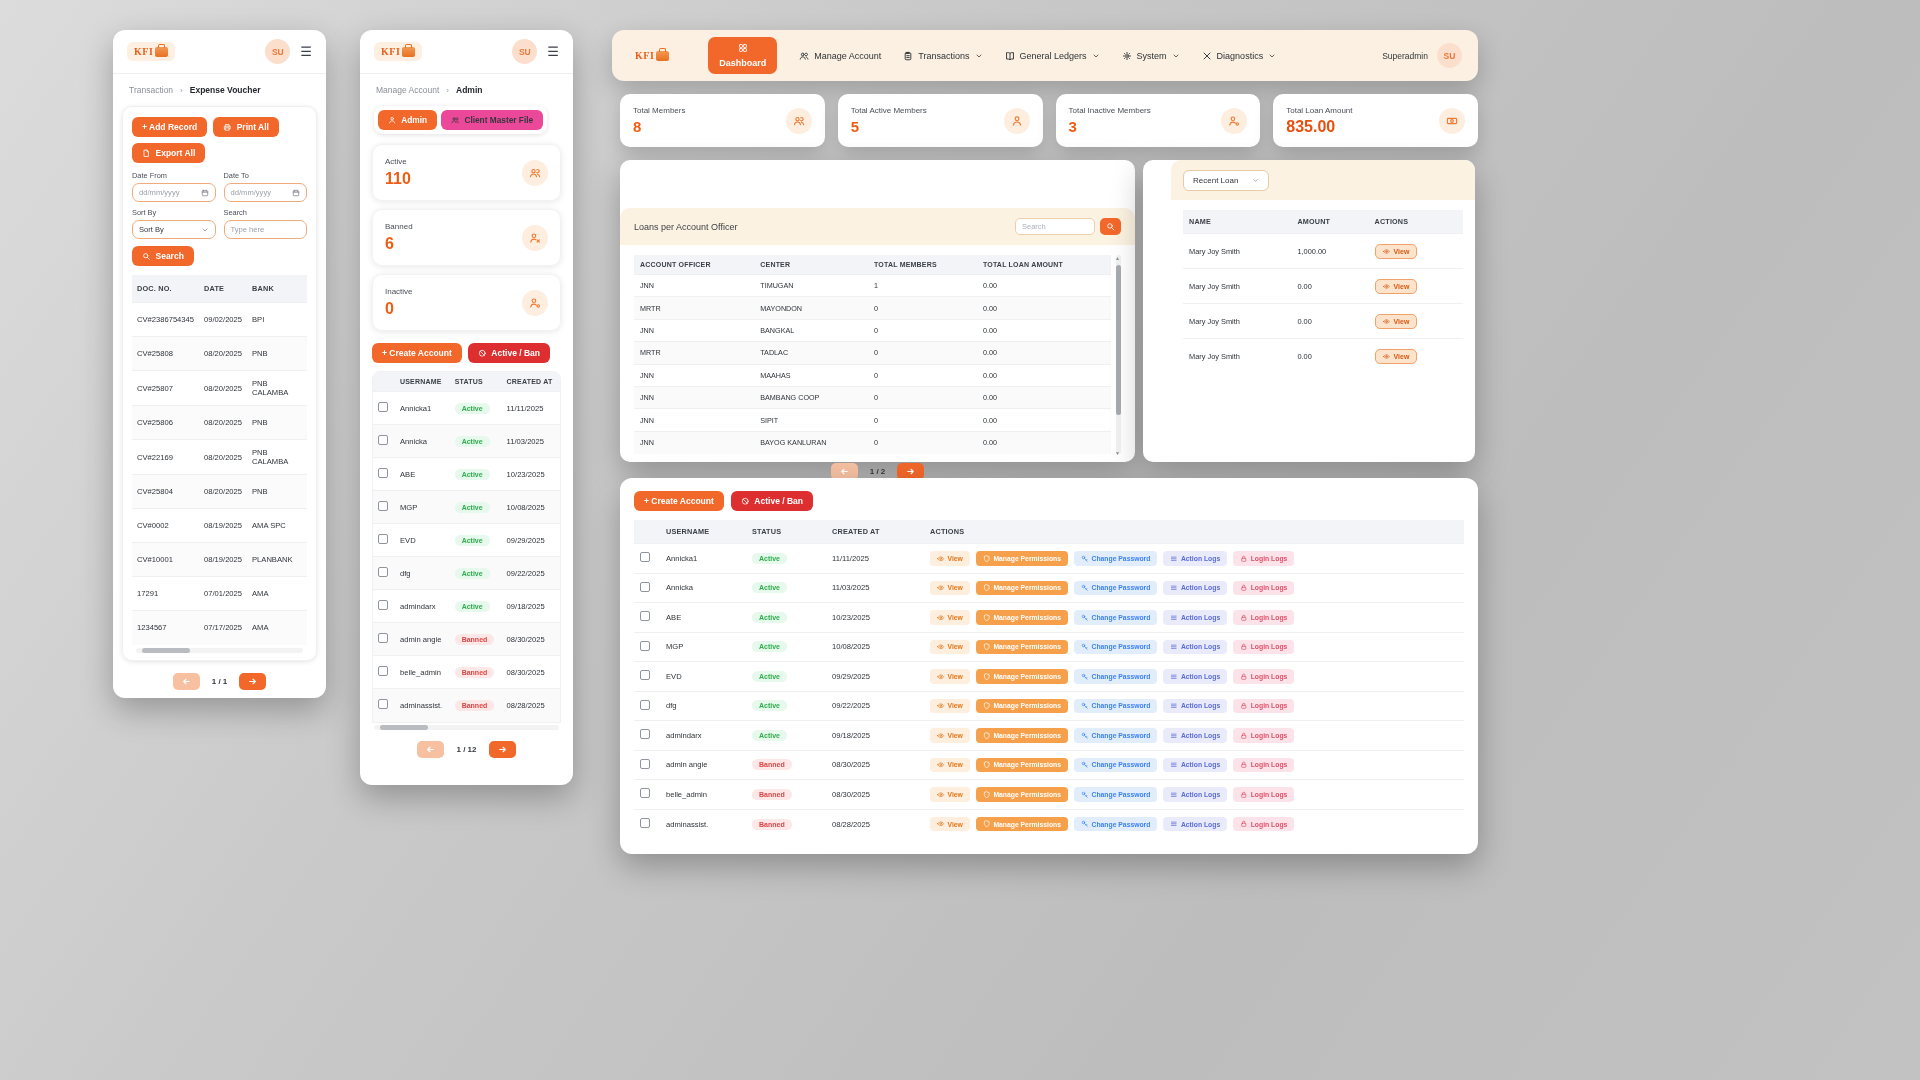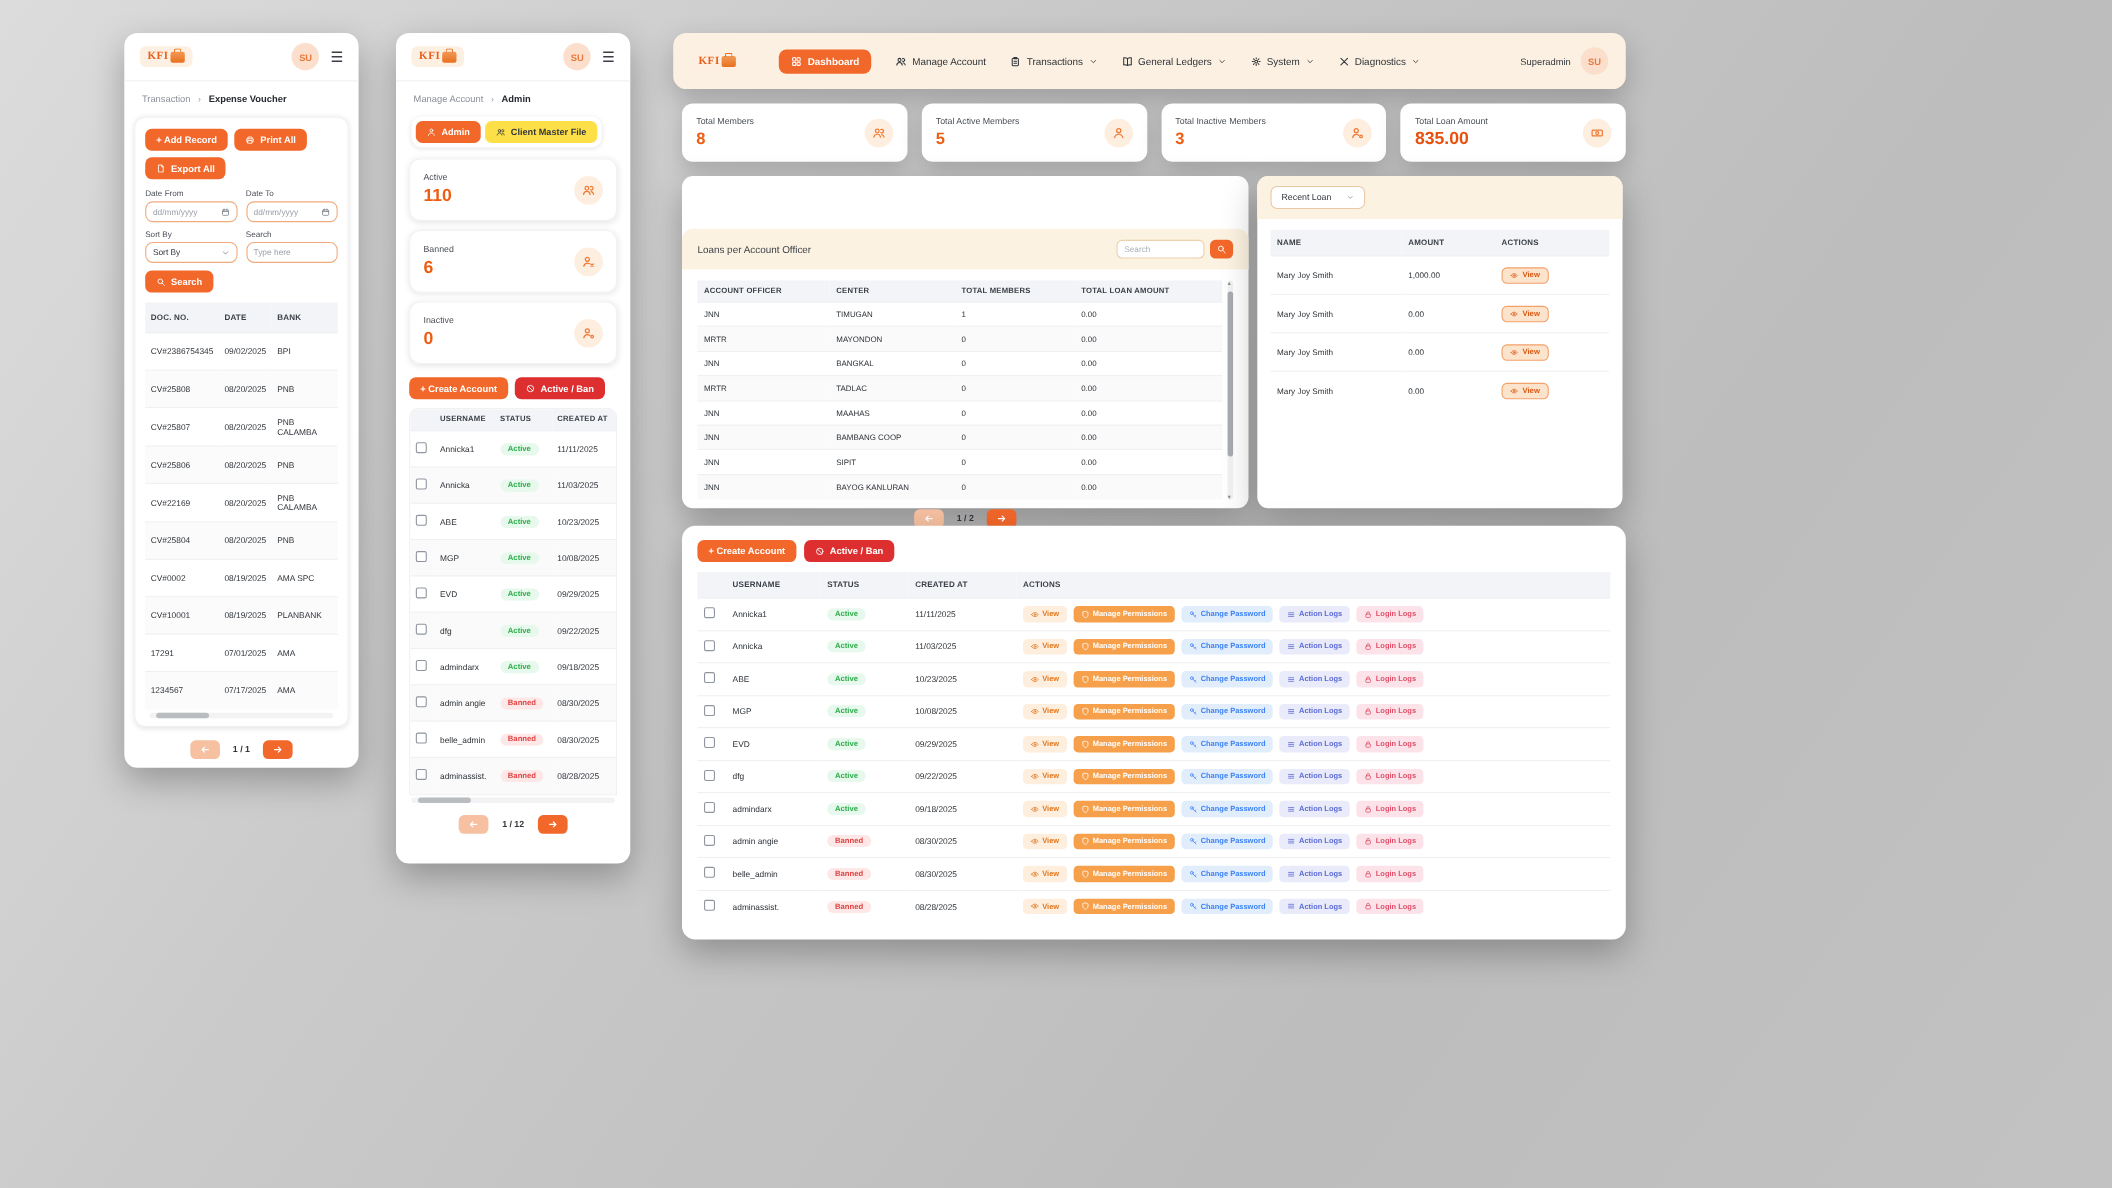--- a/index.html
+++ b/index.html
@@ -57,41 +57,41 @@
   .searchbtn { margin:3px 0 9px; }
   .lt th, .lt td { padding:8px 5px; }
   .lt th { padding:9px 5px; }
   .lt td { height:34px; }
   .lt tr:nth-child(even) td { background:#fbfbfc; }
   .left .pager { margin-top:12px; }
 
   
   .mid { left:360px; top:30px; width:213px; height:755px; }
   .tabs { display:flex; gap:4px; margin:4px 14px 10px; background:#fff; border-radius:9px; box-shadow:0 1px 5px rgba(0,0,0,.12); padding:4px; width:fit-content; }
-  .tab { display:inline-flex; align-items:center; gap:5px; font-size:8.3px; font-weight:bold; padding:5px 10px; border-radius:6px; color:#33373d; background:#fde047; border:none; cursor:pointer; font-family:inherit; }
+  .tab { display:inline-flex; align-items:center; gap:5px; font-size:8.3px; font-weight:bold; padding:5px 10px; border-radius:6px; color:#33373d; background:#ec4899; border:none; cursor:pointer; font-family:inherit; }
   .tab.on { background:#f2672a; color:#fff; }
   .mcards { display:flex; flex-direction:column; gap:8px; margin:0 12px 12px; }
   .mcard { border:1px solid #f2f2f2; border-radius:10px; box-shadow:0 1px 6px rgba(0,0,0,.10); padding:9px 12px; display:flex; justify-content:space-between; align-items:center; height:57px; }
   .mcard .lab { font-size:8px; color:#4a4f57; margin-bottom:4px; }
   .mcard .val { font-size:16px; font-weight:bold; color:#ee5d12; }
   .icirc { width:26px; height:26px; border-radius:50%; background:#fdeee0; color:#ef7a33; display:flex; align-items:center; justify-content:center; font-size:12px; }
   .mid .actions-row { margin:0 12px 8px; display:flex; gap:6px; }
   .mt { margin:0 12px; border:1px solid #f1f1f1; border-radius:8px 8px 0 0; overflow:hidden; }
   .mt th, .mt td { padding:6px 5px; }
   .mt th { font-size:7px; }
   .mt td { height:33px; }
   .mt tr:nth-child(even) td { background:#fafafb; }
   .mid .hscroll { margin:2px 14px; }
   .mid .pager { margin-top:11px; }
 
   
   .navbar { position:absolute; left:612px; top:30px; width:866px; height:51px; background:#fbf0e1; border-radius:12px; box-shadow:0 10px 26px rgba(0,0,0,.22); display:flex; align-items:center; padding:0 16px; gap:20px; }
   .navitems { display:flex; align-items:center; gap:22px; list-style:none; margin-left:12px; }
   .navitem { display:inline-flex; align-items:center; gap:5px; font-size:9px; color:#2e3338; cursor:pointer; white-space:nowrap; }
-  .navitem.on { background:#f2672a; color:#fff; font-weight:bold; border-radius:7px; padding:6px 11px; }
+  .navitem.on { background:#f2672a; color:#fff; font-weight:bold; border-radius:7px; padding:6px 11px;flex-direction:column; }
   .navitem .ic { font-size:10px; }
   .navitem .chev { font-size:8px; color:inherit; }
   .nav-right { margin-left:auto; display:flex; align-items:center; gap:9px; }
   .nav-user { font-size:8.5px; color:#33373d; }
 
   
   .stats { position:absolute; left:620px; top:94px; width:858px; display:flex; gap:13px; }
   .scard { flex:1; background:#fff; border-radius:10px; box-shadow:0 8px 20px rgba(0,0,0,.18); padding:9px 13px; display:flex; justify-content:space-between; align-items:center; height:53px; }
   .scard .lab { font-size:8px; color:#4a4f57; margin-bottom:3px; }
   .scard .val { font-size:15px; font-weight:bold; color:#ee5d12; }
@@ -110,21 +110,21 @@
   .loans th { padding:6px 6px; font-size:7px; }
   .loans td { padding:0 6px; height:22.4px; font-size:7.2px; }
   .loans tr:nth-child(even) td { background:#fafafb; }
   .vscroll { position:absolute; right:0; top:0; bottom:0; width:5px; background:#f1f1f1; border-radius:3px; }
   .vscroll .thumb { position:absolute; top:10px; width:5px; height:150px; background:#a7aaaf; border-radius:3px; }
   .vscroll .up,.vscroll .dn { position:absolute; left:-1px; font-size:5px; color:#8b8f94; }
   .vscroll .up { top:0; } .vscroll .dn { bottom:-2px; }
   .loans .pager { margin-top:9px; }
 
   
-  .recent { left:1143px; top:160px; width:332px; height:302px; border-radius:10px; }
+  .recent { left:1143px; top:160px; width:332px; height:302px; border-radius:10px;padding-left:28px; }
   .recent .chead { background:#fcf2e1; border-radius:10px 10px 0 0; padding:9px 12px; }
   .select { display:inline-flex; align-items:center; gap:14px; background:#fff; border:1px solid #e9c9a6; border-radius:6px; font-size:8px; color:#33373d; padding:5px 9px; cursor:pointer; }
   .select .chev { font-size:7px; color:#7d828a; }
   .recent table { margin:10px 12px 0; width:calc(100% - 24px); }
   .recent th { padding:7px 6px; font-size:7.2px; }
   .recent td { padding:0 6px; height:35px; font-size:7.4px; }
   .viewbtn { display:inline-flex; align-items:center; gap:4px; background:#fce3cc; border:1px solid #f2a169; color:#d95a14; font-size:7px; font-weight:bold; border-radius:5px; padding:3px 7px; cursor:pointer; font-family:inherit; }
 
   
   .accounts { left:620px; top:478px; width:858px; height:376px; border-radius:12px; padding:13px 14px; }

